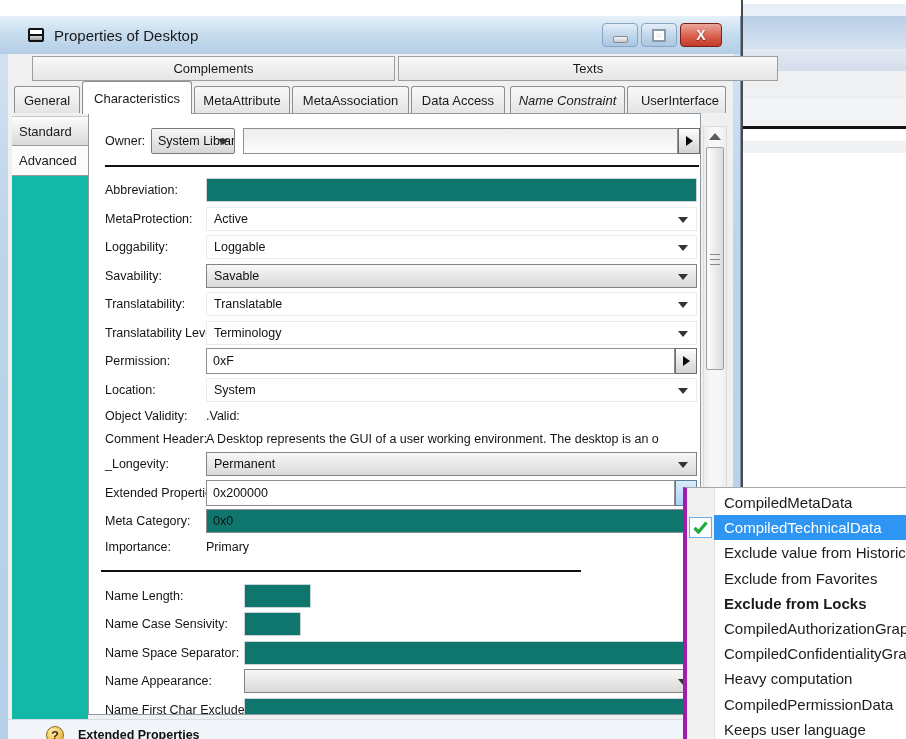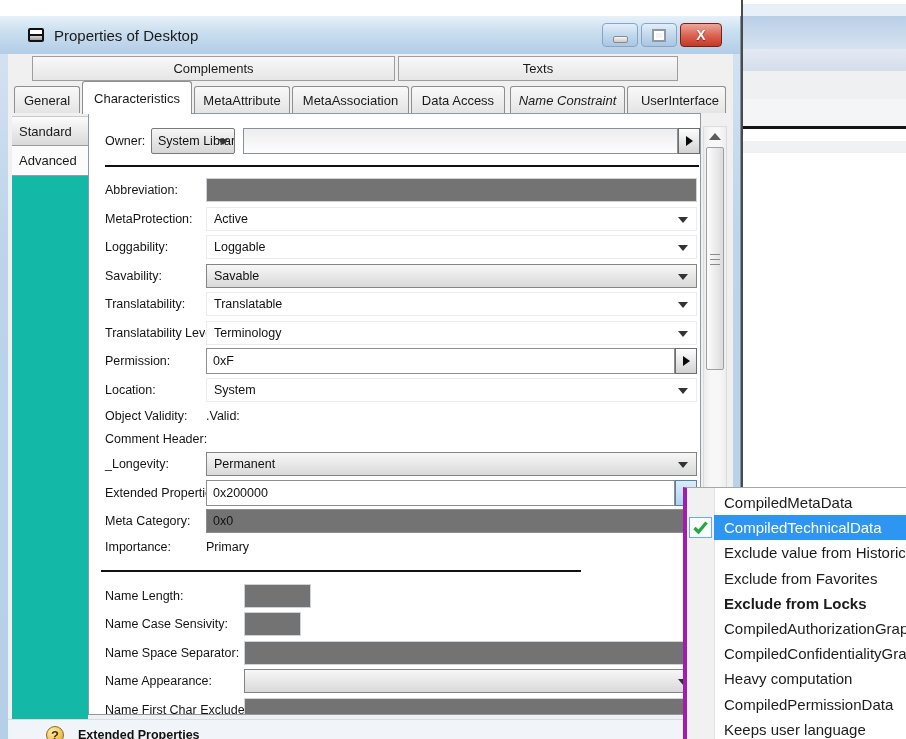--- a/index.html
+++ b/index.html
@@ -71,21 +71,21 @@
   .sep.full{margin:10px 16px 9px 16px;width:594px;flex:none;}
   .sep.short{margin:11px 16px 10px 12px;width:480px;flex:none;}
   .seprow{display:block;height:auto;padding:0;}
 
   .combo{position:relative;flex:1;height:24px;box-sizing:border-box;background:#fff;
     border:1px solid #ececec;font-size:12.5px;color:#111;padding:4px 24px 16px 7px;white-space:nowrap;overflow:hidden;}
   .combo::after{content:"";position:absolute;right:8px;top:9px;width:0;height:0;
     border-left:5px solid transparent;border-right:5px solid transparent;border-top:6px solid #333;}
   .combo.focused{background:linear-gradient(180deg,#f7f7f7,#d9d9d9);border:1px solid #848484;}
 
-  .tbox{height:24px;box-sizing:border-box;background:#737373;border:1px solid #ccd3d9;
+  .tbox{height:24px;box-sizing:border-box;background:#0f766e;border:1px solid #ccd3d9;
     font-size:12.5px;color:#111;padding:0 6px;font-family:"Liberation Sans",sans-serif;outline:none;}
   .tbox.dark{border-color:#8e8e8e;}
   .tbox.grow{flex:1;min-width:0;}
 
   .inpbar{flex:1;display:flex;align-items:stretch;height:26px;min-width:0;}
   .inpbar .fld{flex:1;border:1px solid #8e8e8e;box-sizing:border-box;background:#fff;
     font-size:12.5px;color:#111;padding:0 6px;min-width:0;font-family:"Liberation Sans",sans-serif;outline:none;}
   .abtn{flex:none;width:22px;box-sizing:border-box;display:flex;align-items:center;justify-content:center;cursor:pointer;}
   .abtn.gray{background:linear-gradient(180deg,#fefefe,#d2d2d2);border:1px solid #6e6e6e;}
   .abtn.blue{background:linear-gradient(180deg,#d9ecfb,#a9d4f5);border:1px solid #5c7f9c;}
@@ -164,21 +164,21 @@
           </span>
         <span class="wbtn close">
             <span class="glyph-x">X</span>
           </span>
       </span>
     </div>
 
     <div class="client">
       <div id="toptabs">
           <div class="toptab" style="left: 24px; width: 363px;">Complements</div>
-          <div class="toptab" style="left: 390px; width: 280px;">Texts</div>
+          <div class="toptab" style="left: 390px; width: 380px;">Texts</div>
         </div>
       <div id="maintabs">
           <div class="mtab" style="left: 6px; width: 66px;">General</div>
           <div class="mtab active" style="left: 74px; width: 110px;">Characteristics</div>
           <div class="mtab" style="left: 186px; width: 96px;">MetaAttribute</div>
           <div class="mtab" style="left: 284px; width: 117px;">MetaAssociation</div>
           <div class="mtab" style="left: 403px; width: 94px;">Data Access</div>
           <div class="mtab" style="left: 502px; width: 115px; font-style: italic;">Name Constraint</div>
           <div class="mtab" style="left: 619px; width: 99px; padding-left: 7px;">UserInterface</div>
         </div>
@@ -254,20 +254,23 @@
             </div>
           </div>
           <div class="row r-static">
             <span class="lbl">Object Validity:</span>
             <div class="ctl">
               <span class="static-val">.Valid:</span>
             </div>
           </div>
           <div class="row r-static">
             <span class="lbl">Comment Header:</span>
+            <div class="ctl">
+              <span class="static-val">A Desktop represents the GUI of a user working environment. The desktop is an o</span>
+            </div>
           </div>
           <div class="row">
             <span class="lbl">_Longevity:</span>
             <div class="ctl">
               <div class="combo focused">Permanent</div>
             </div>
           </div>
           <div class="row">
             <span class="lbl">Extended Properties:</span>
             <div class="ctl">

